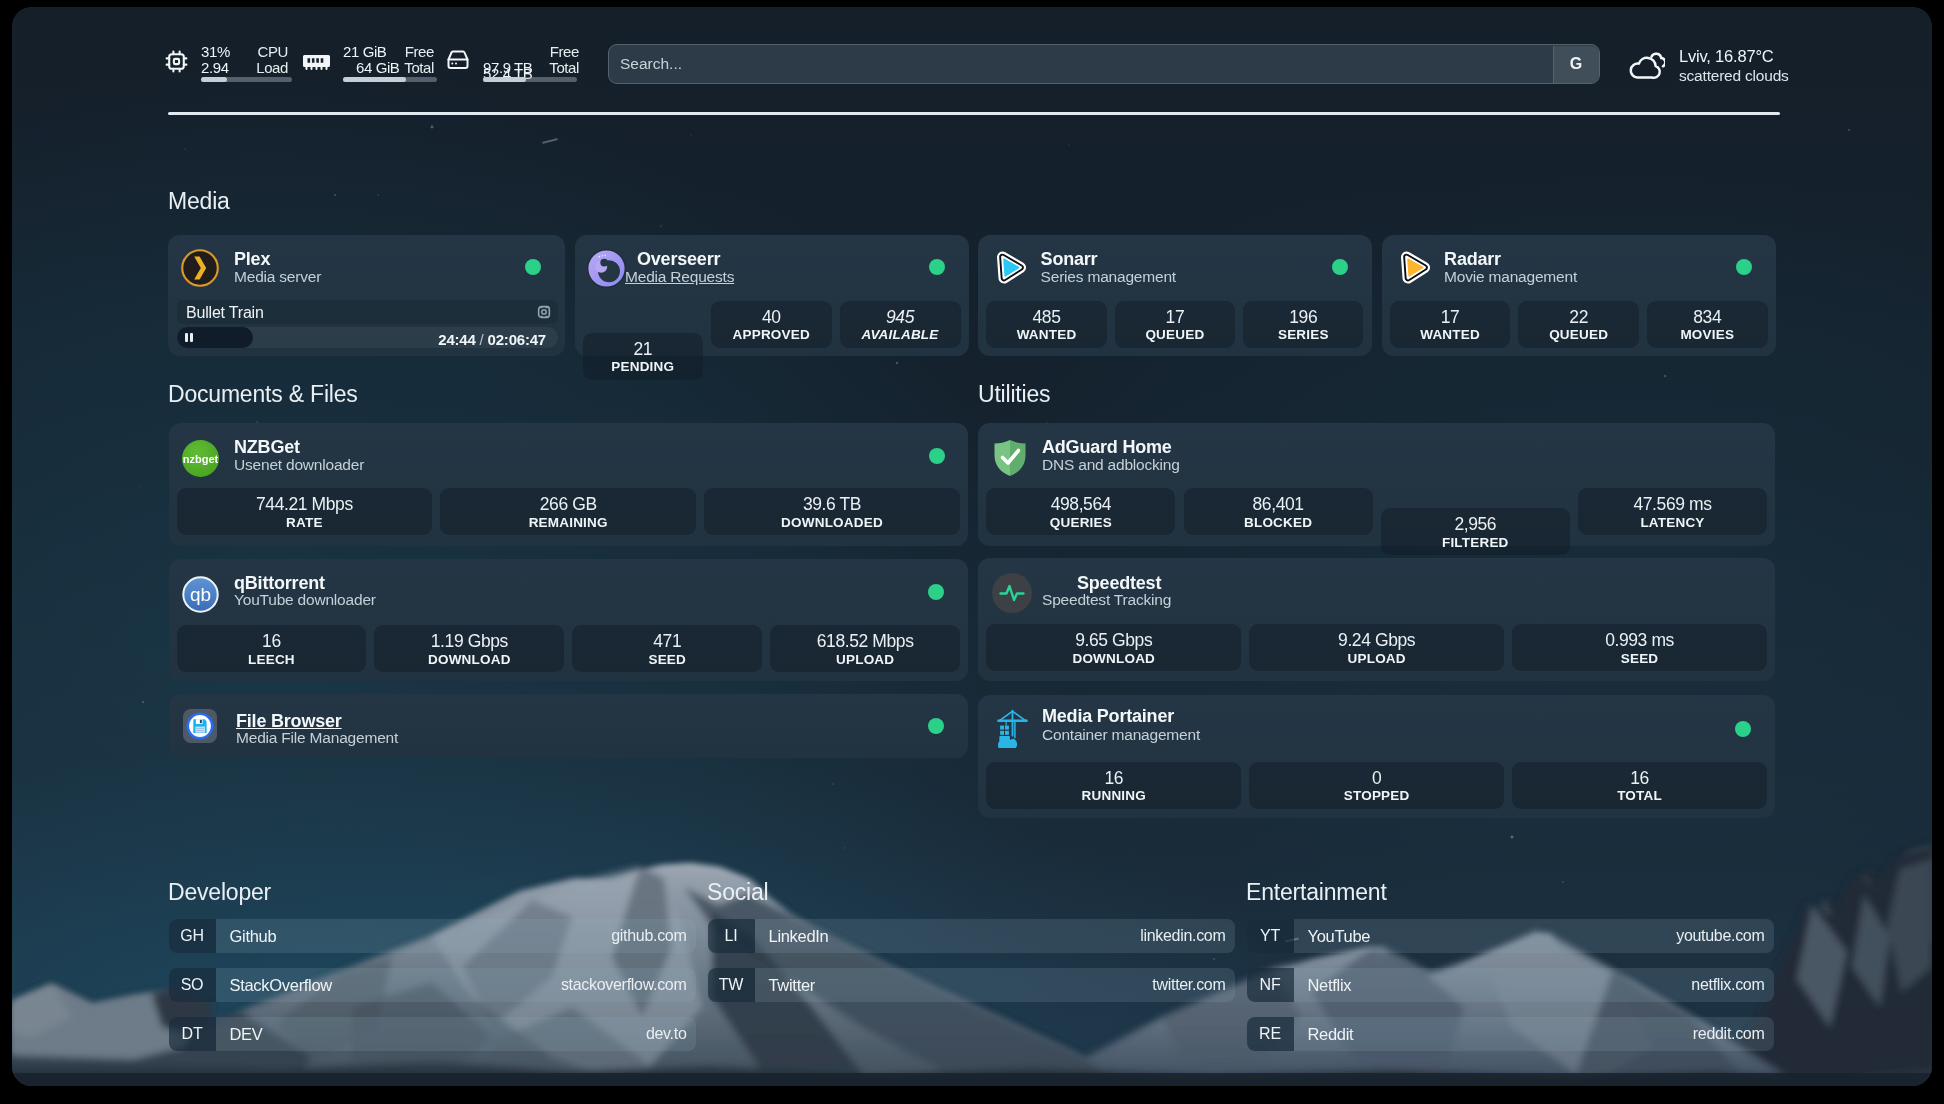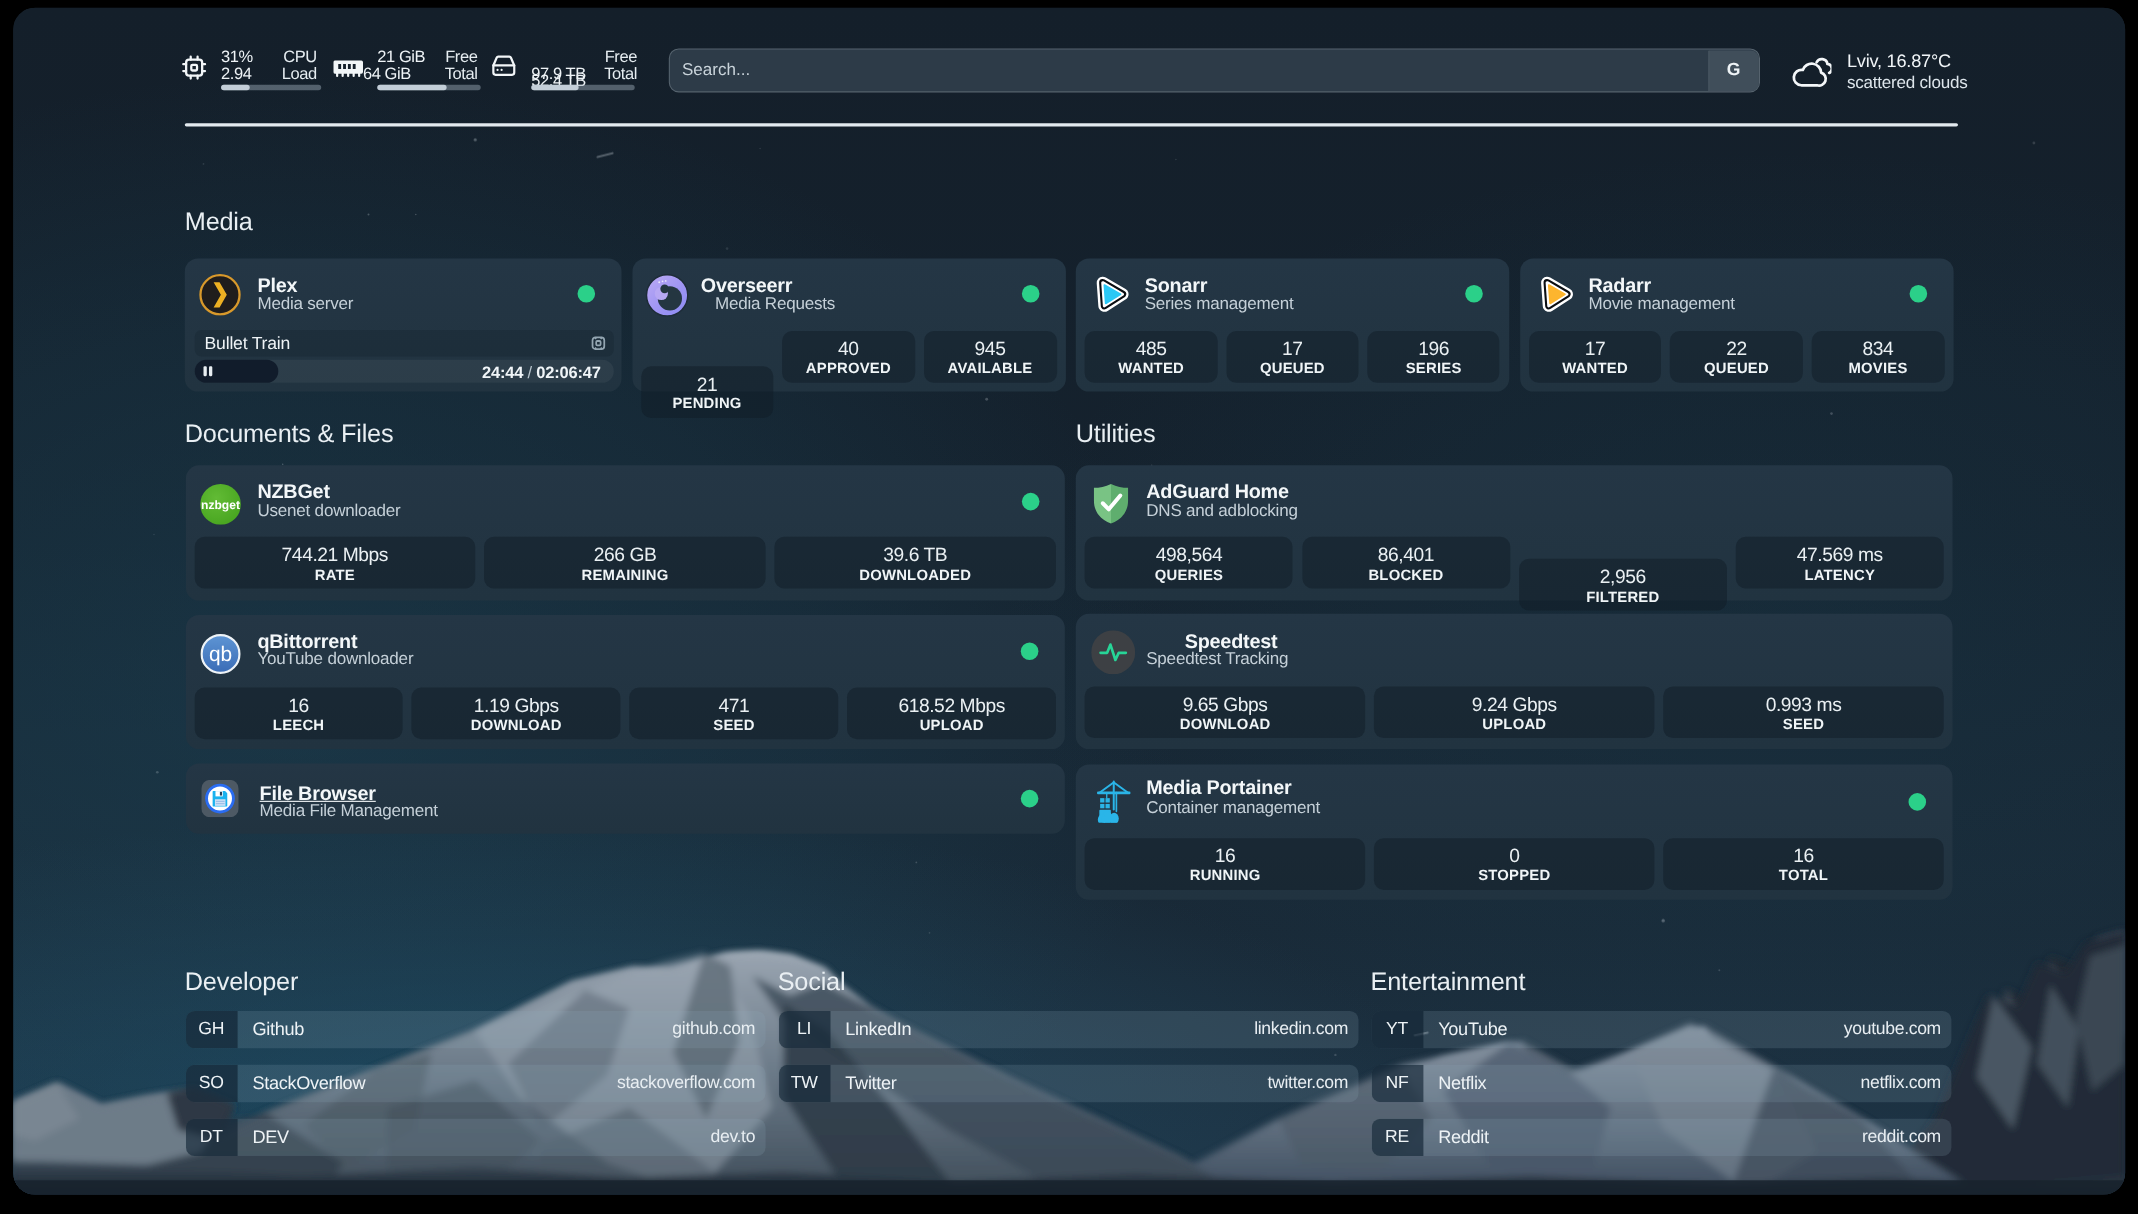--- a/index.html
+++ b/index.html
@@ -207,21 +207,21 @@
     <div class="res-val" style="left:189px;top:53px;">2.94</div>
     <div class="res-lab" style="left:176px;top:37px;width:100px;">CPU</div>
     <div class="res-lab" style="left:176px;top:53px;width:100px;">Load</div>
     <div class="bar" style="left:189px;top:70px;width:91px;">
         <i style="width:29%"></i>
       </div>
     <svg class="abs" style="left:291px;top:45px;" width="27" height="20" viewBox="0 0 27 20">
       <path fill="#f2f6f8" d="M1.5 3 h24 a1.5 1.5 0 0 1 1.5 1.5 v9 a1.5 1.5 0 0 1 -1.5 1.5 h-1 v2 a1 1 0 0 1 -2 0 v-2 h-3 v2 a1 1 0 0 1 -2 0 v-2 h-3 v2 a1 1 0 0 1 -2 0 v-2 h-3 v2 a1 1 0 0 1 -2 0 v-2 h-3 v2 a1 1 0 0 1 -2 0 v-2 h-1 a1.5 1.5 0 0 1 -1.5 -1.5 v-9 a1.5 1.5 0 0 1 1.5 -1.5 z M4.5 6.2 v4.6 h2.6 v-4.6 z M8.9 6.2 v4.6 h2.6 v-4.6 z M13.3 6.2 v4.6 h2.6 v-4.6 z M17.7 6.2 v4.6 h2.6 v-4.6 z"></path>
     </svg>
     <div class="res-val" style="left:331px;top:37px;">21 GiB</div>
-    <div class="res-val" style="left:318px;top:53px;">64 GiB</div>
+    <div class="res-val" style="left:344px;top:53px;">64 GiB</div>
     <div class="res-lab" style="left:322px;top:37px;width:100px;">Free</div>
     <div class="res-lab" style="left:322px;top:53px;width:100px;">Total</div>
     <div class="bar" style="left:331px;top:70px;width:94px;">
         <i style="width:67%"></i>
       </div>
     <svg class="abs" style="left:434px;top:42px;" width="24" height="22" viewBox="0 0 24 22" fill="none" stroke="#f2f6f8" stroke-width="2" stroke-linecap="round" stroke-linejoin="round">
       <path d="M2.5 10.5 L5.5 3.5 a1.6 1.6 0 0 1 1.5 -1 h10 a1.6 1.6 0 0 1 1.5 1 l3 7 v6.5 a2 2 0 0 1 -2 2 h-15 a2 2 0 0 1 -2 -2 z"></path>
       <path d="M2.5 10.5 h19"></path>
       <path d="M6.3 14.6 h0.02 M10 14.6 h0.02"></path>
     </svg>
@@ -280,31 +280,31 @@
         </defs>
       <circle cx="19.5" cy="19.5" r="18.8" fill="url(#ovg)" stroke="#1e2c38" stroke-width="1.4"></circle>
       <circle cx="22" cy="22.3" r="11" fill="#243641"></circle>
       <circle cx="14.2" cy="17.8" r="6" fill="#b7a8f3"></circle>
       <circle cx="17.2" cy="13.6" r="3.9" fill="#243641"></circle>
       <circle cx="12.3" cy="7.6" r="0.9" fill="#f2f0fc" opacity="0.9"></circle>
       <circle cx="15.3" cy="6.7" r="0.8" fill="#f2f0fc" opacity="0.9"></circle>
       <circle cx="18.2" cy="6.4" r="0.8" fill="#f2f0fc" opacity="0.8"></circle>
     </svg>
     <div class="ctitle" style="left:625px;top:242.5px;">Overseerr</div>
-    <div class="csub" style="left:638px;top:261.5px;">Media Requests</div>
+    <div class="csub" style="left:613px;top:261.5px;text-decoration:underline;">Media Requests</div>
     <div class="dot" style="left:916.6px;top:252px;"></div>
     <div class="sbox" style="left:570.5px;top:293.5px;width:120.5px;margin-top:32px;">
         <span class="v">21</span>
         <span class="l">PENDING</span>
       </div>
     <div class="sbox" style="left:699px;top:293.5px;width:120.5px;">
         <span class="v">40</span>
         <span class="l">APPROVED</span>
       </div>
-    <div class="sbox" style="left:827.5px;top:293.5px;width:121px;">
+    <div class="sbox" style="left:827.5px;top:293.5px;width:121px;font-style:italic;">
         <span class="v">945</span>
         <span class="l">AVAILABLE</span>
       </div>
 
     <svg class="abs" style="left:979px;top:241px;" width="39" height="39" viewBox="0 0 39 39">
       <path d="M11.5 9 L29.5 19.5 L13 30 Z" fill="none" stroke="#ffffff" stroke-width="11" stroke-linejoin="round"></path>
       <path d="M11.5 9 L29.5 19.5 L13 30 Z" fill="#0b0e12" stroke="#0b0e12" stroke-width="6.6" stroke-linejoin="round"></path>
       <path d="M11.5 9 L29.5 19.5 L13 30 Z" fill="#ffffff" stroke="#ffffff" stroke-width="2.8" stroke-linejoin="round"></path>
       <path d="M13 11.2 L27.6 19.5 L14.2 27.8 Z" fill="#2bc8f5" stroke="#2bc8f5" stroke-width="1.6" stroke-linejoin="round"></path>
     </svg>

